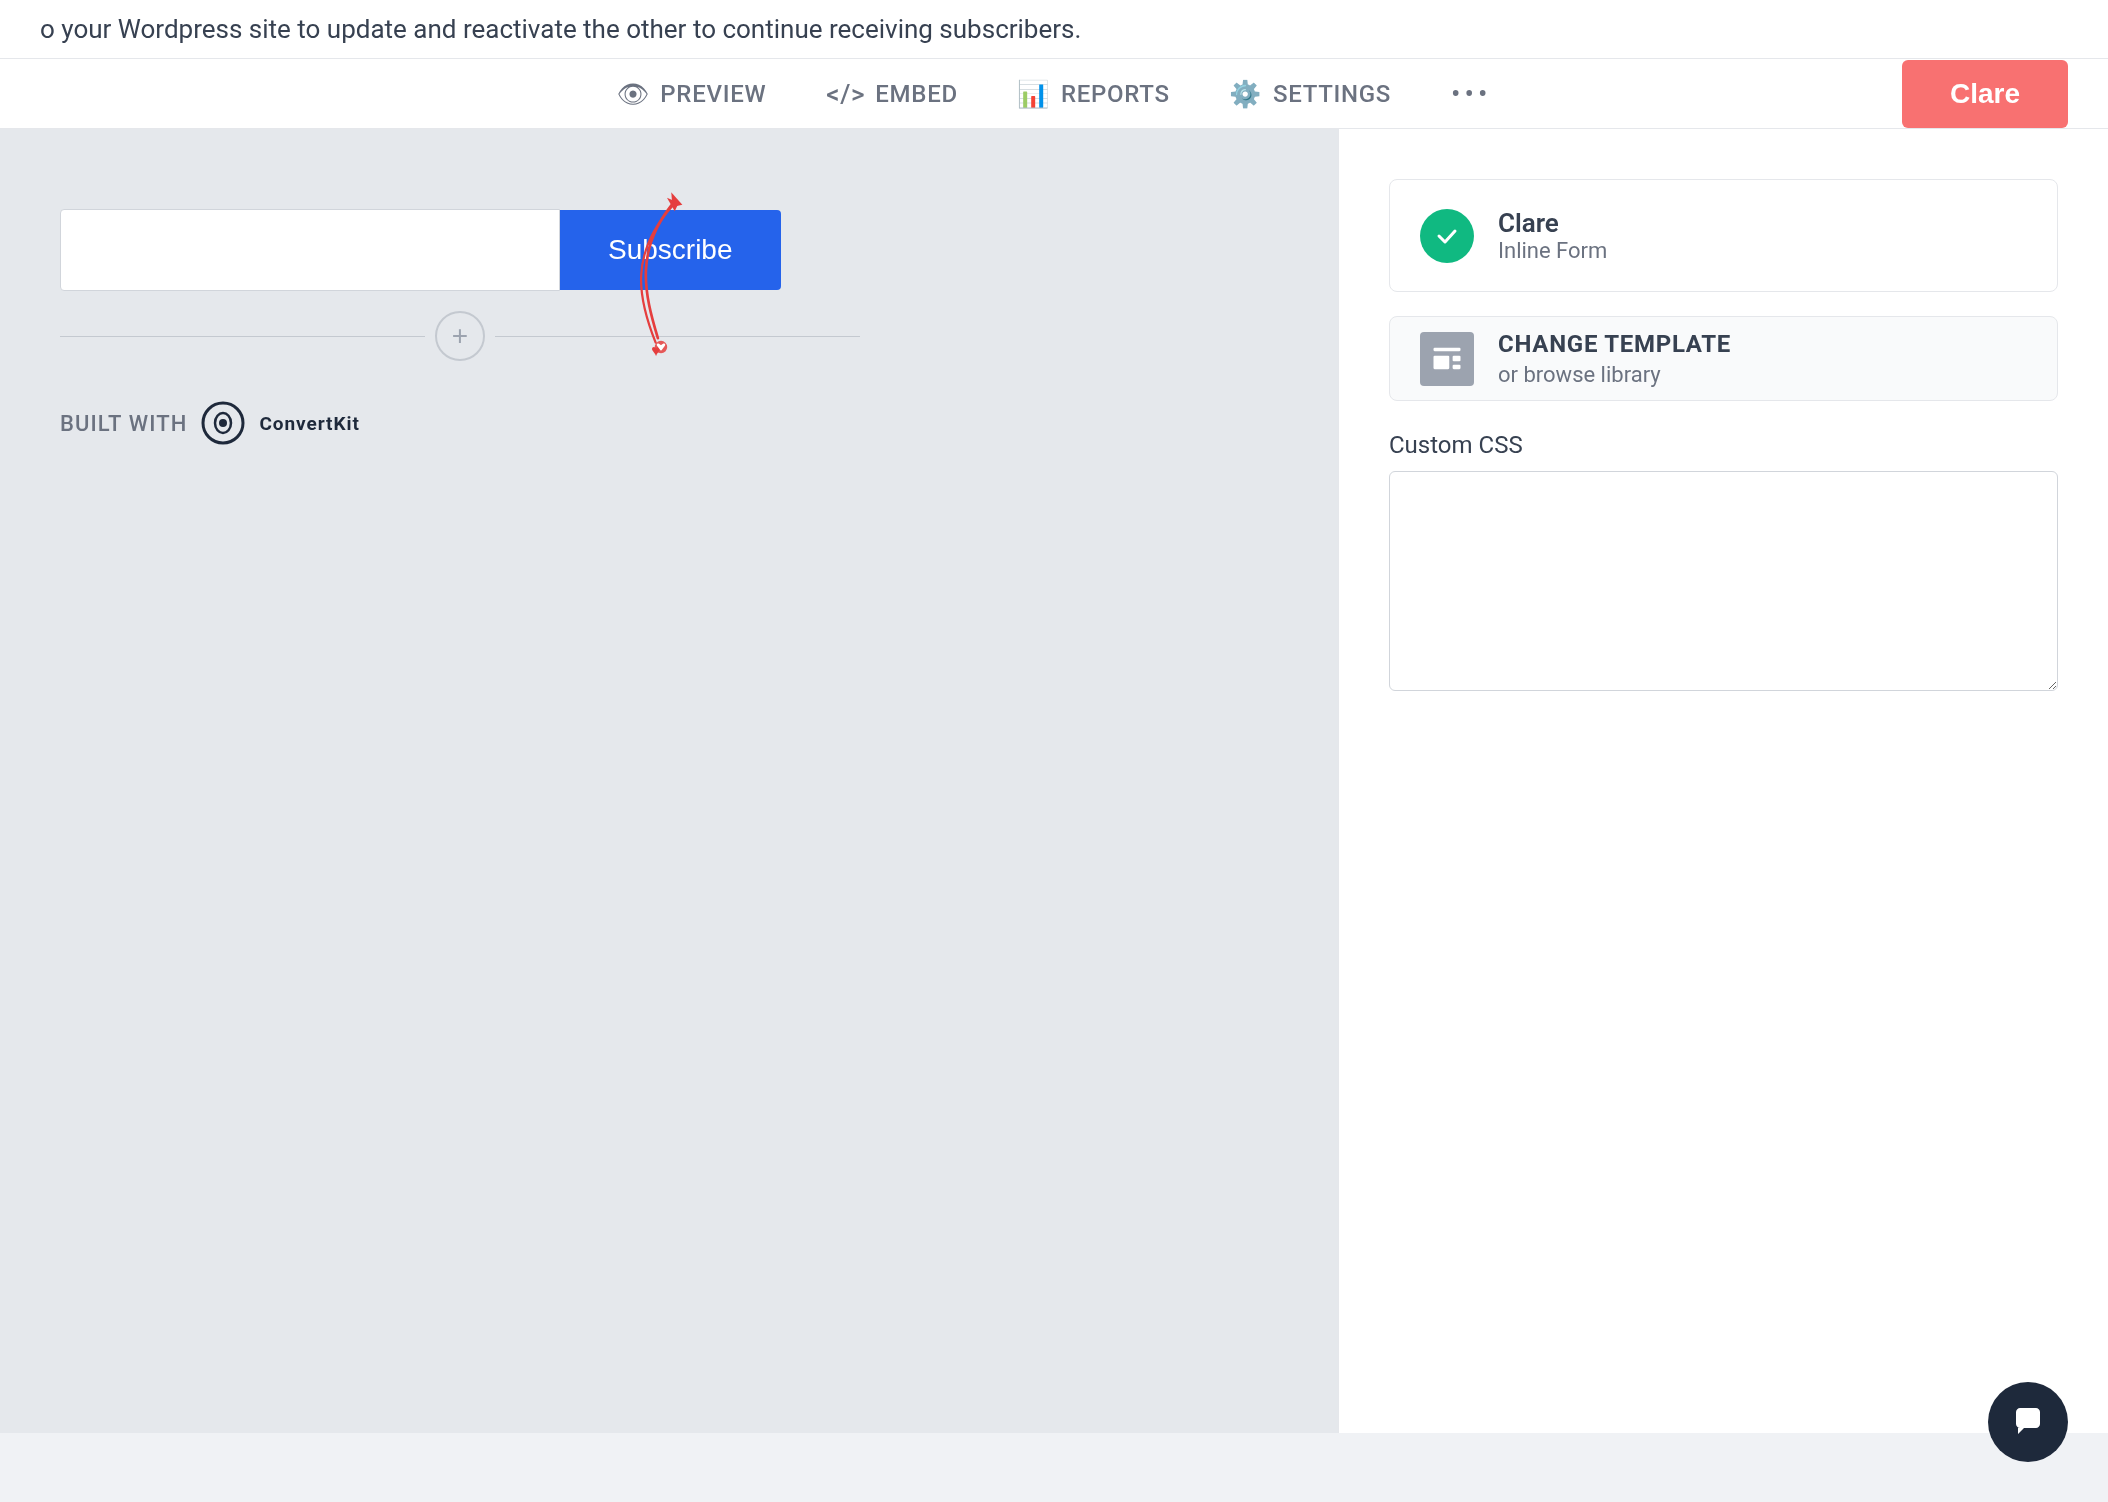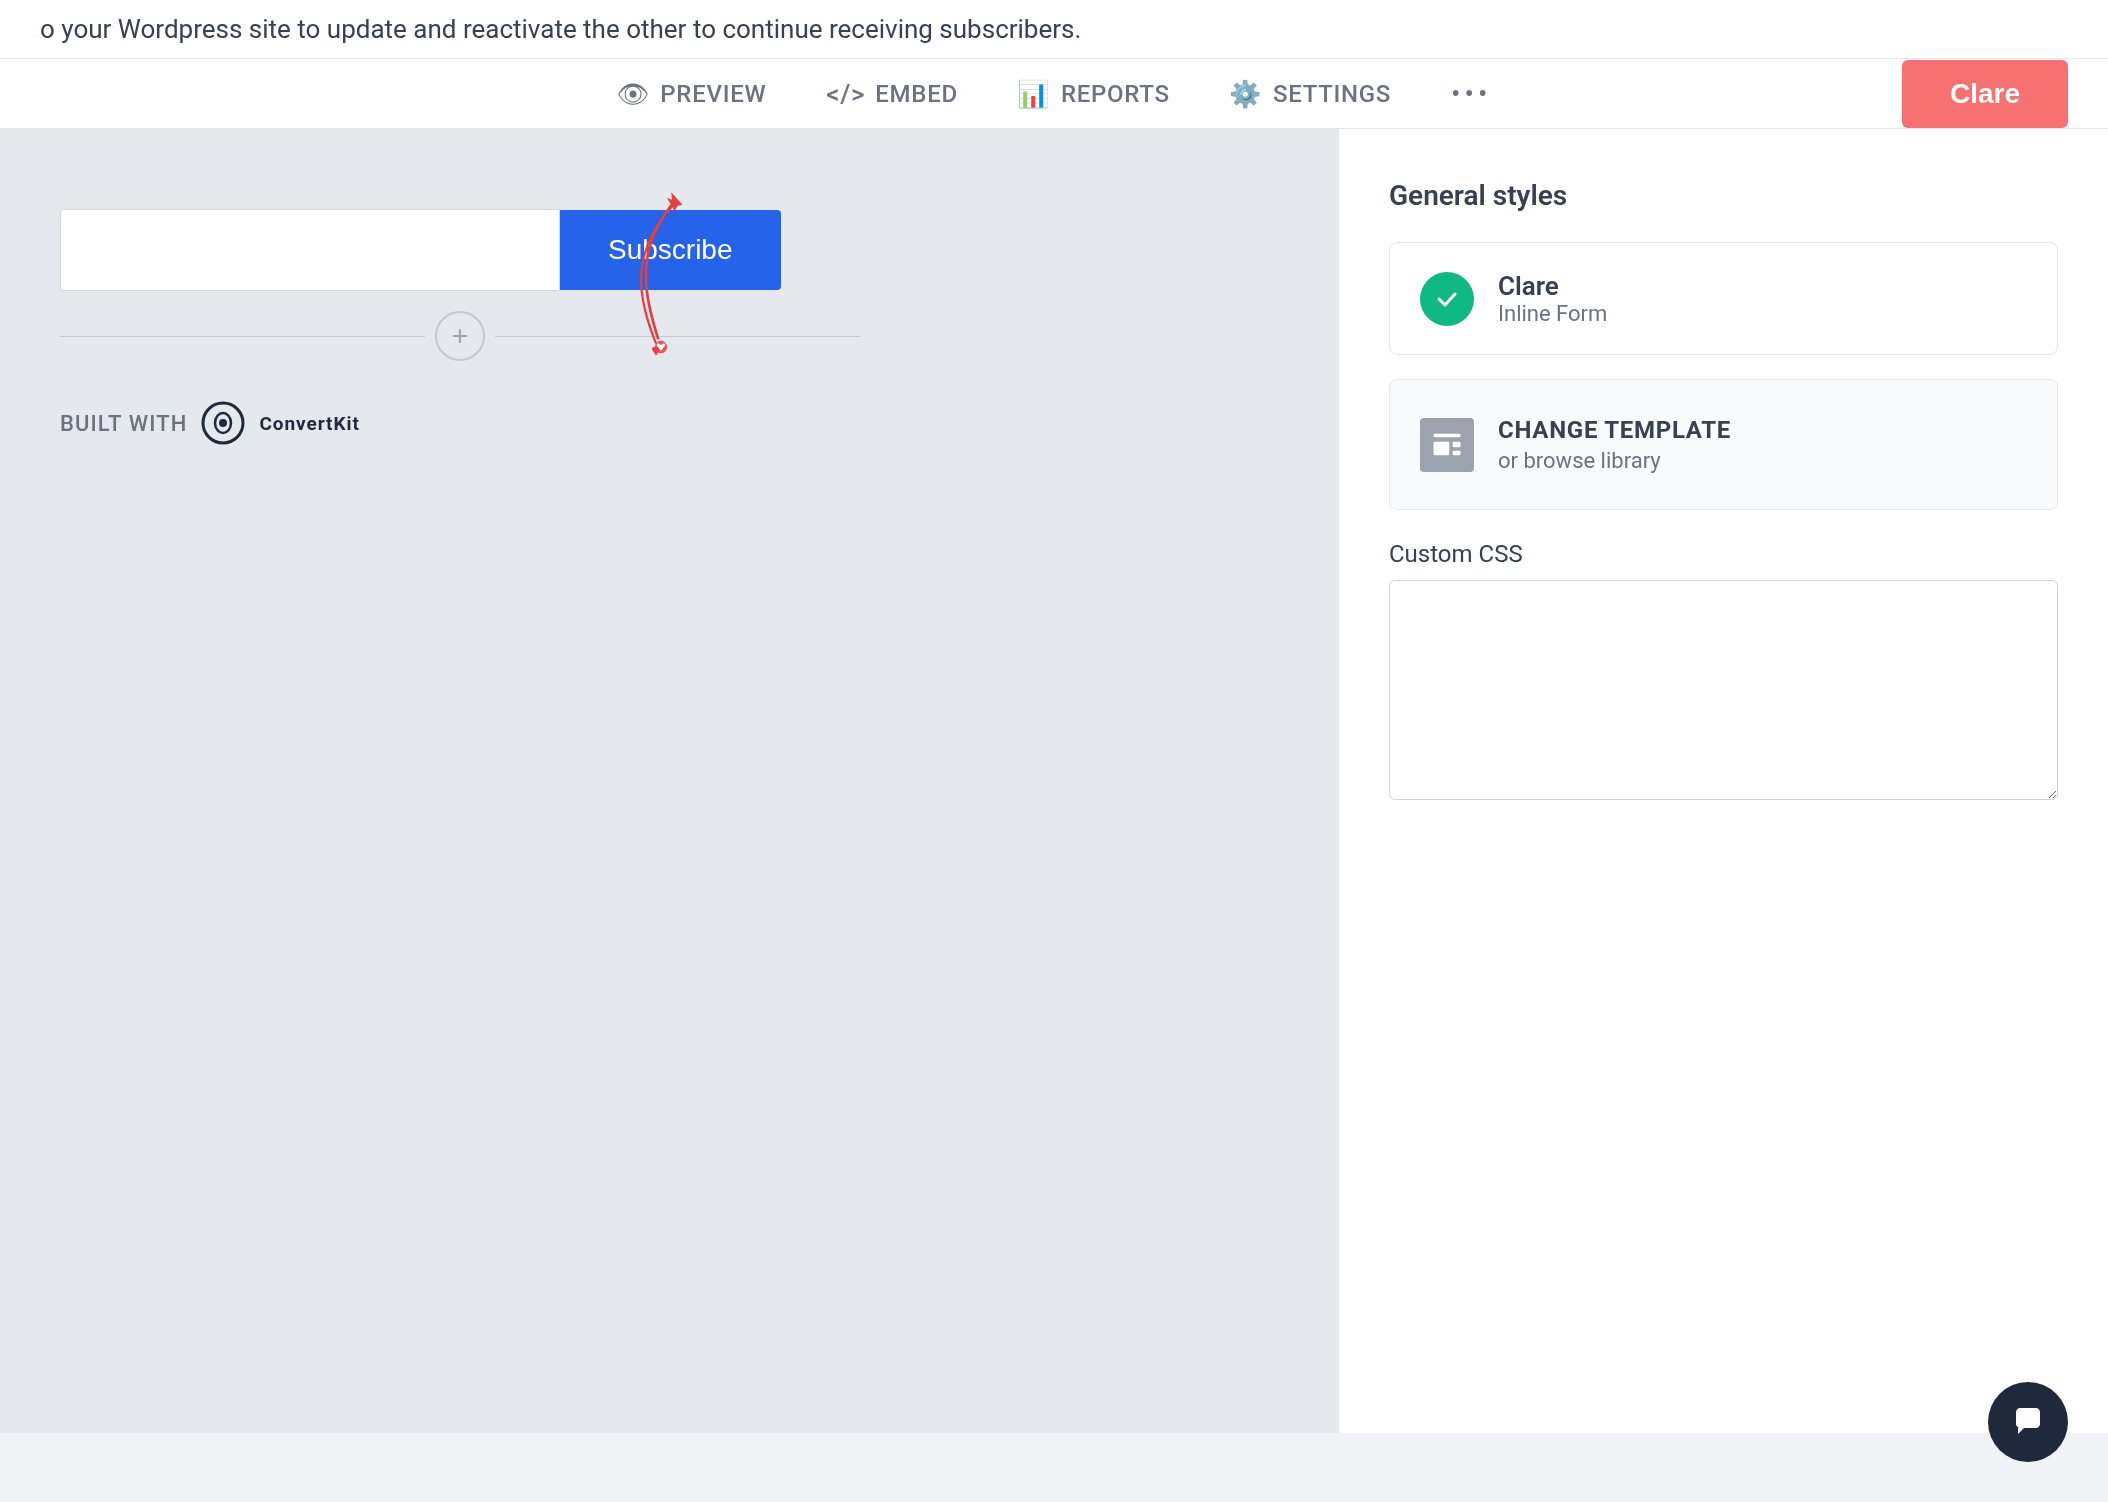--- a/index.html
+++ b/index.html
@@ -220,21 +220,21 @@
 
     .template-info .template-type {
       font-size: 22px;
       color: #6b7280;
       margin-top: 0;
     }
 
     .change-template-card {
       border: 1px solid #e5e7eb;
       border-radius: 8px;
-      padding: 36px 30px;
+      padding: 13px 30px;
       display: flex;
       align-items: center;
       gap: 24px;
       margin-bottom: 30px;
       cursor: pointer;
       background: #f9fafb;
     }
 
     .template-icon {
       width: 54px;
@@ -371,21 +371,20 @@
         <path d="M 625 470 C 595 370 570 270 665 160" stroke="#e53e3e" stroke-width="6" fill="none" stroke-linecap="round"></path>
         <path d="M 655 142 L 680 170 L 658 175 Z" fill="#e53e3e"></path>
         <circle cx="632" cy="490" r="14" fill="#e53e3e" opacity="0.85"></circle>
         <path d="M 624 488 C 620 484 624 478 632 486 C 640 478 644 484 640 488 C 636 494 632 498 632 498 C 632 498 628 494 624 488 Z" fill="#fff"></path>
       </svg>
 
     </div>
   </div>
 
   <div class="right-panel">
-    <h2 class="panel-section-title">General styles</h2>
 
     
     <div class="template-card">
       <div class="check-circle">
         <svg viewBox="0 0 28 28" fill="none" xmlns="http://www.w3.org/2000/svg">
           <path d="M6 14 L12 20 L22 9" stroke="white" stroke-width="3" stroke-linecap="round" stroke-linejoin="round"></path>
         </svg>
       </div>
       <div class="template-info">
         <div class="template-name">Clare</div>

